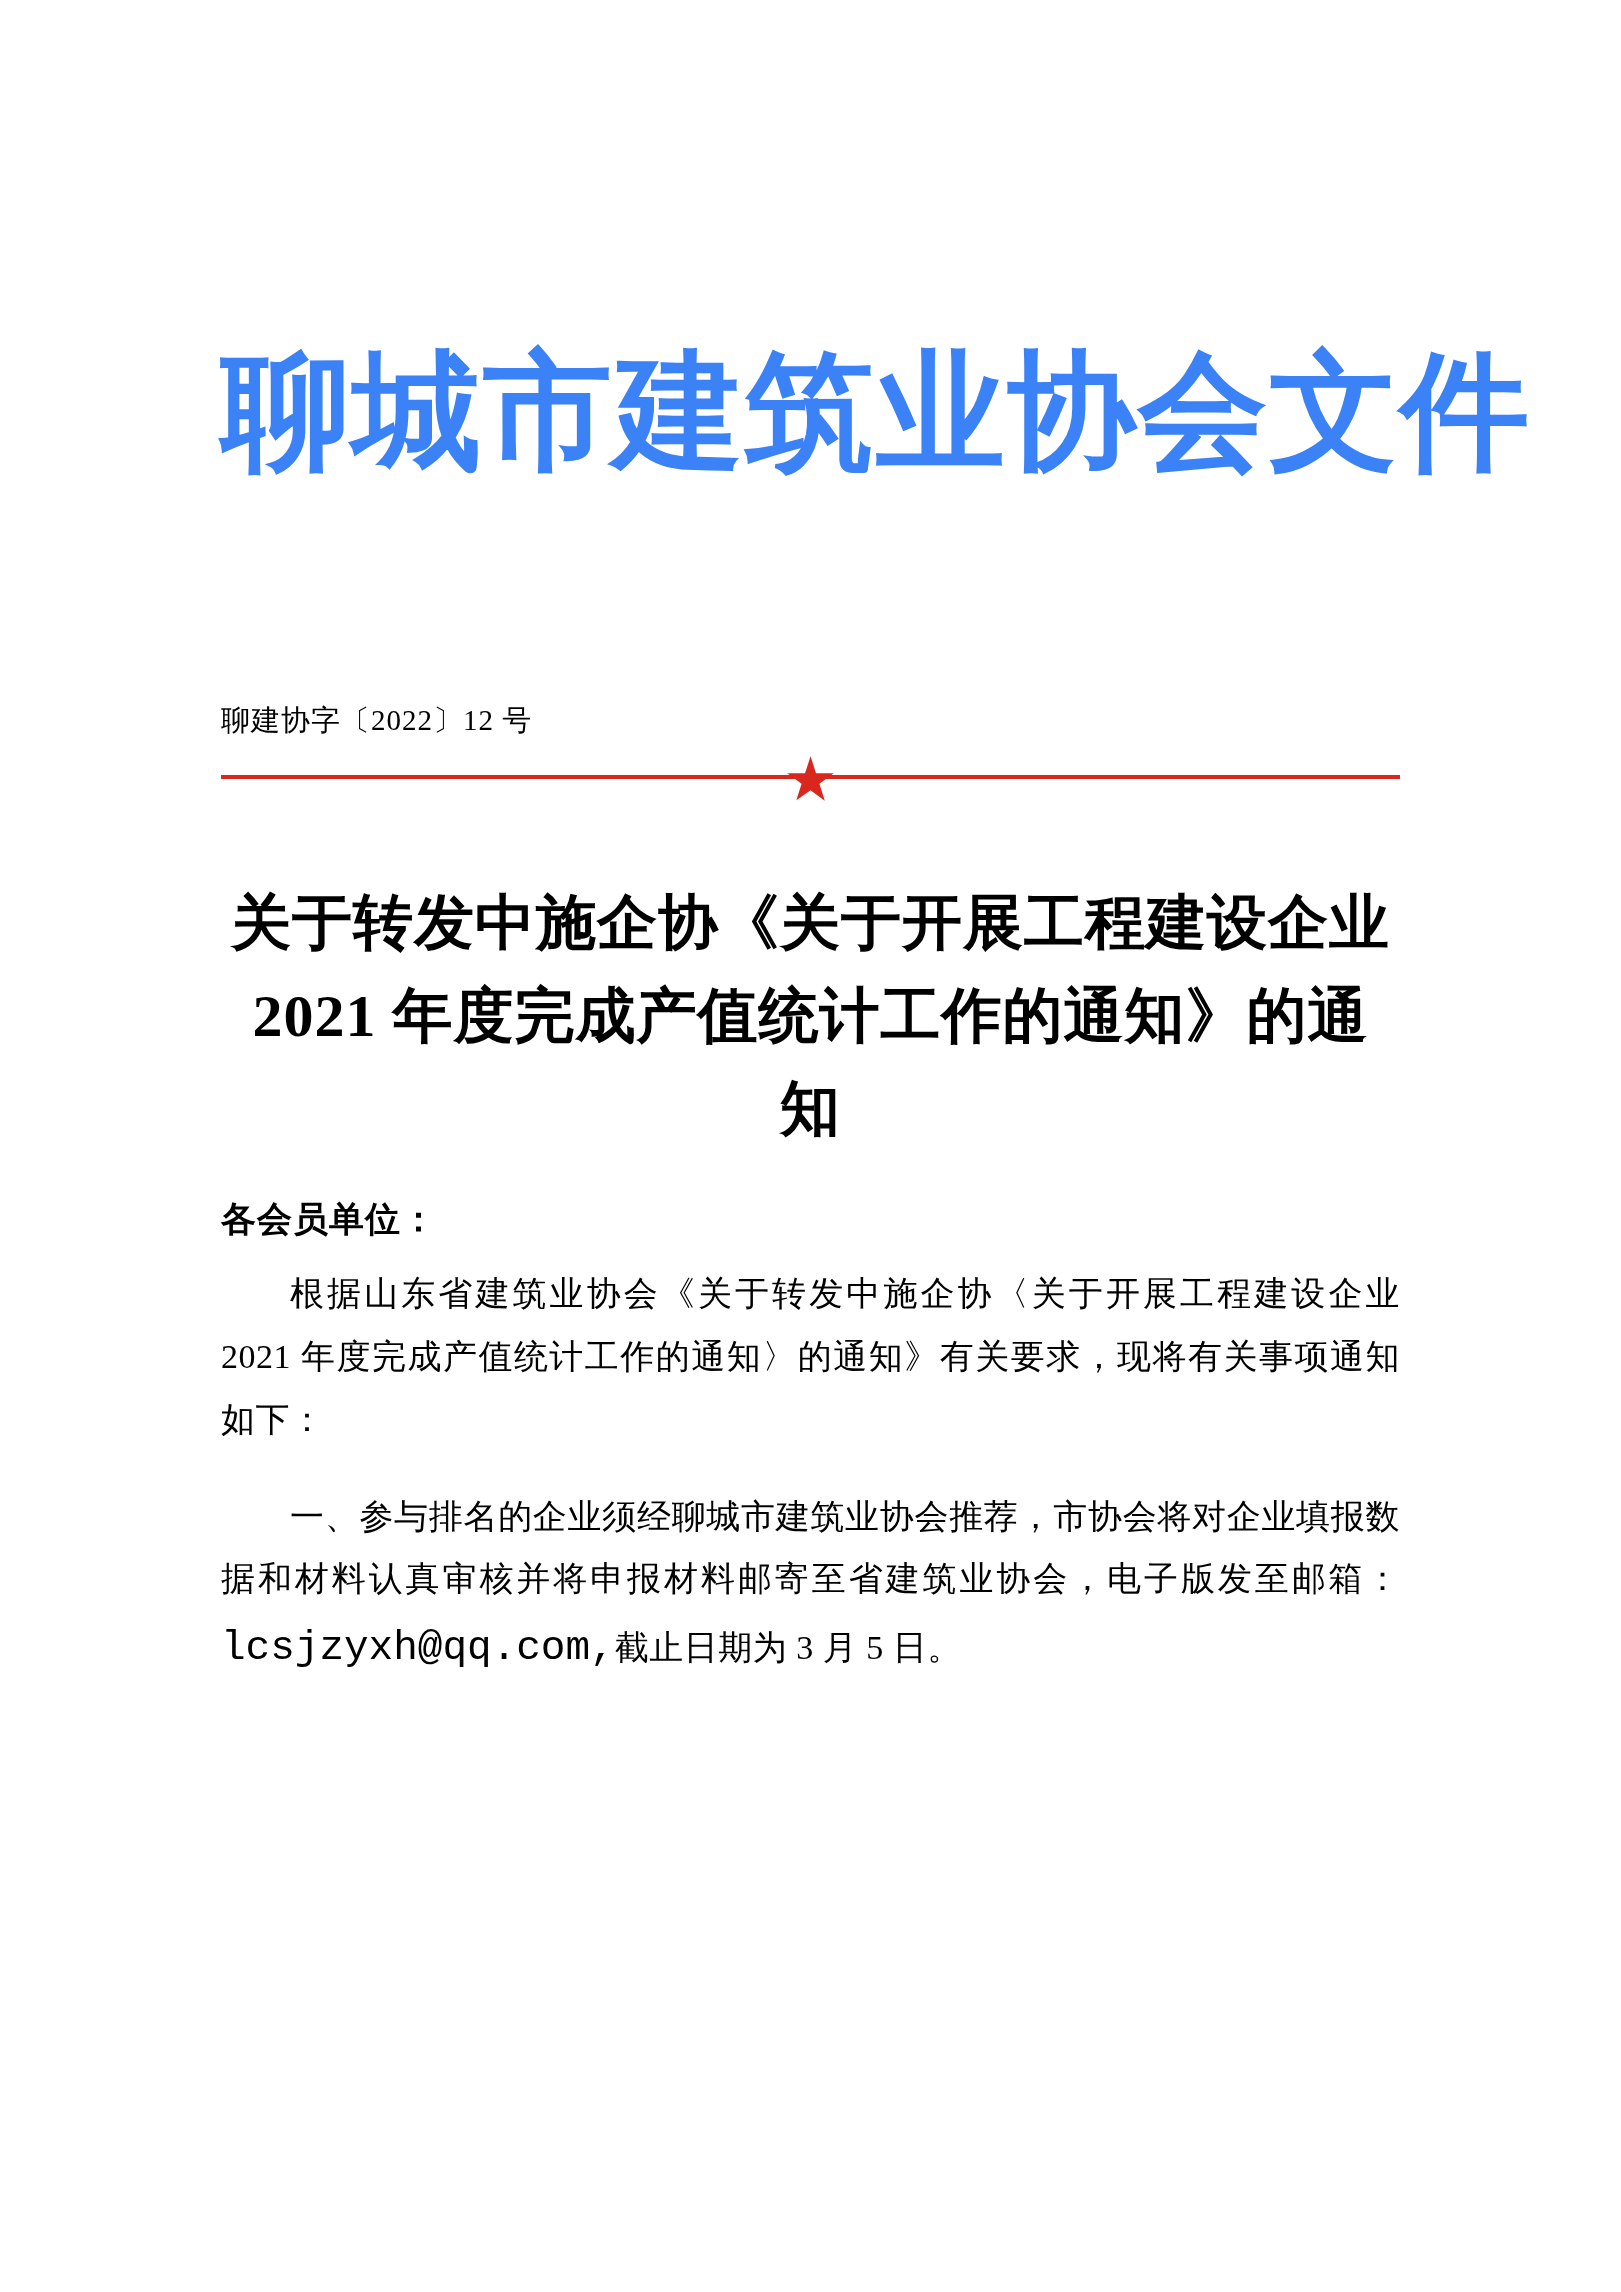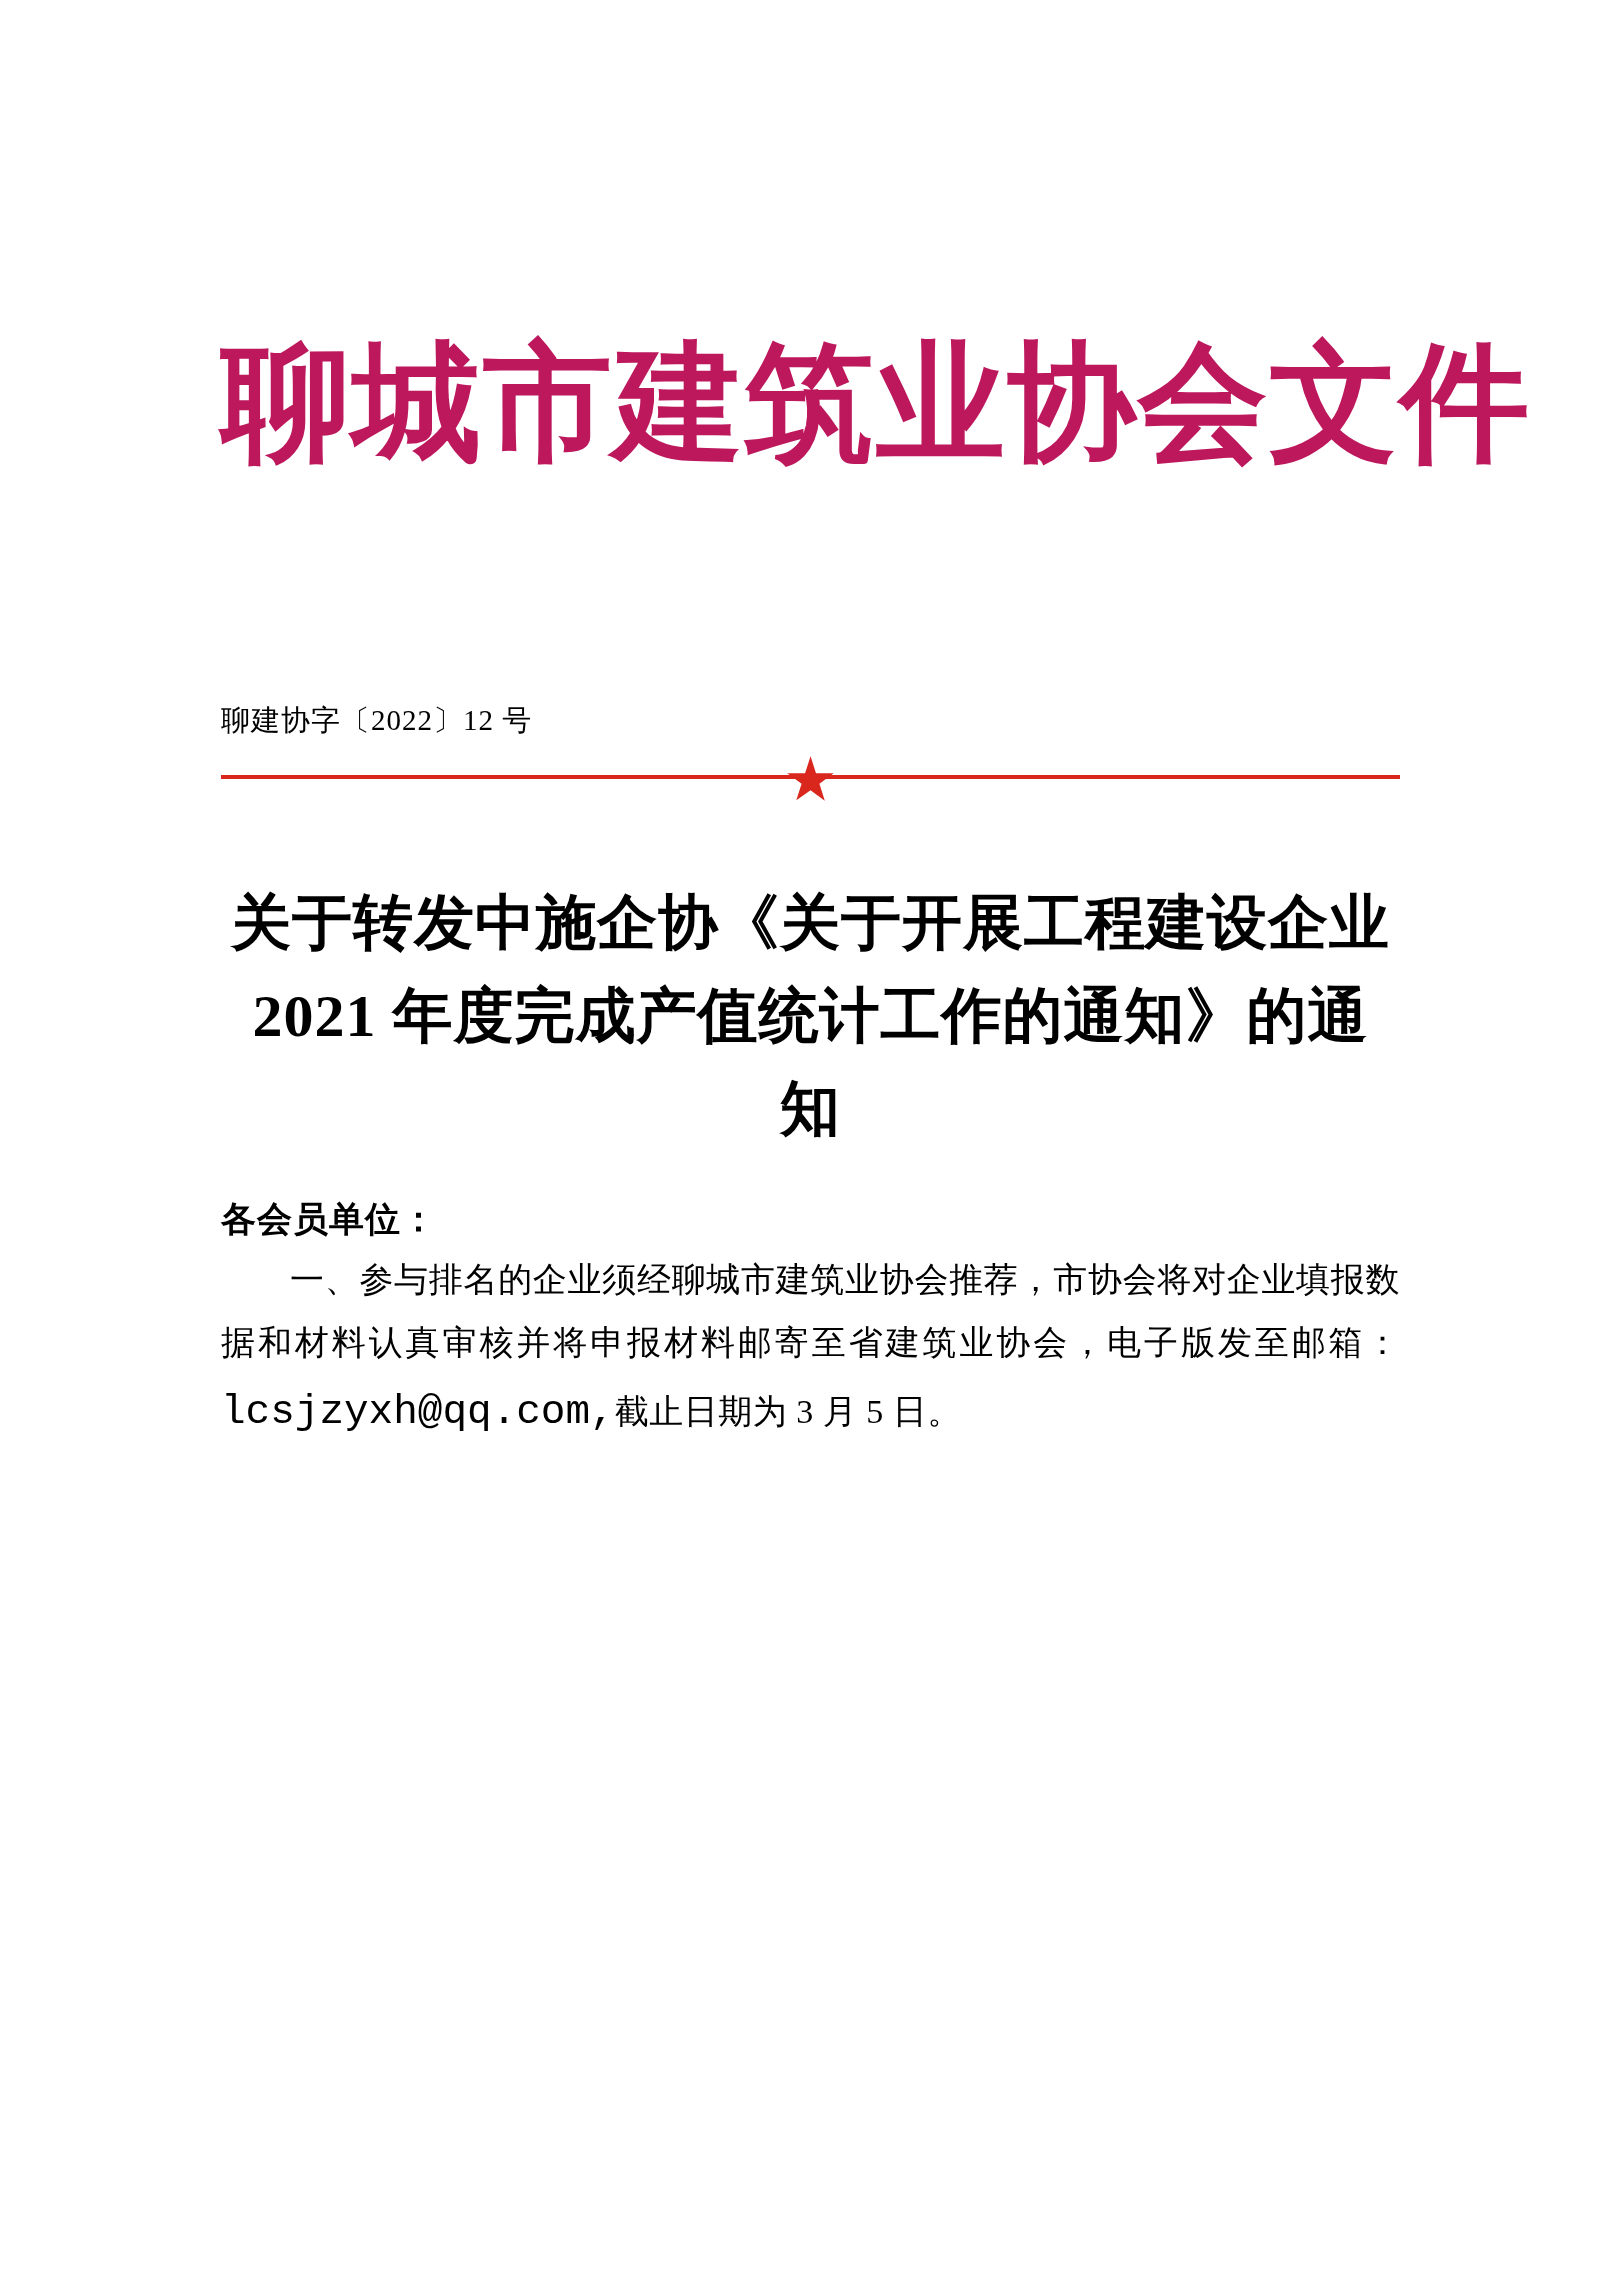--- a/index.html
+++ b/index.html
@@ -20,22 +20,22 @@
     width: 1621px;
     height: 2293px;
     box-sizing: border-box;
     padding: 0 221px;
   }
 
   
   .masthead {
     margin-top: 341px;
     text-align: center;
-    color: #be185d;
-    font-family: Liberation Mono, monospace;
+    color: #3b82f6;
+    font-family: Liberation Serif, serif;
     font-weight: bold;
     font-size: 129px;
     line-height: 1.12;
     letter-spacing: 2px;
     white-space: nowrap;
   }
 
   
   .doc-number {
     margin-top: 216px;
@@ -112,19 +112,20 @@
 
   <div class="red-rule-wrap">
     <div class="red-rule"></div>
     <div class="red-star">★</div>
   </div>
 
   <h1 class="doc-title">关于转发中施企协《关于开展工程建设企业 2021 年度完成产值统计工作的通知》的通知</h1>
 
   <div class="salutation">各会员单位：</div>
 
+  <p class="body-p">根据山东省建筑业协会《关于转发中施企协〈关于开展工程建设企业 2021 年度完成产值统计工作的通知〉的通知》有关要求，现将有关事项通知如下：</p>
 
   <p class="body-p tight">
     <span>一、参与排名的企业须经聊城市建筑业协会推荐，市协会将对企业填报数据和材料认真审核并将申报材料邮寄至省建筑业协会，电子版发至邮箱：</span><span class="mono">lcsjzyxh@qq.com,</span><span>截止日期为 3 月 5 日。</span>
   </p>
 
 </div>
 
 
 </body></html>

